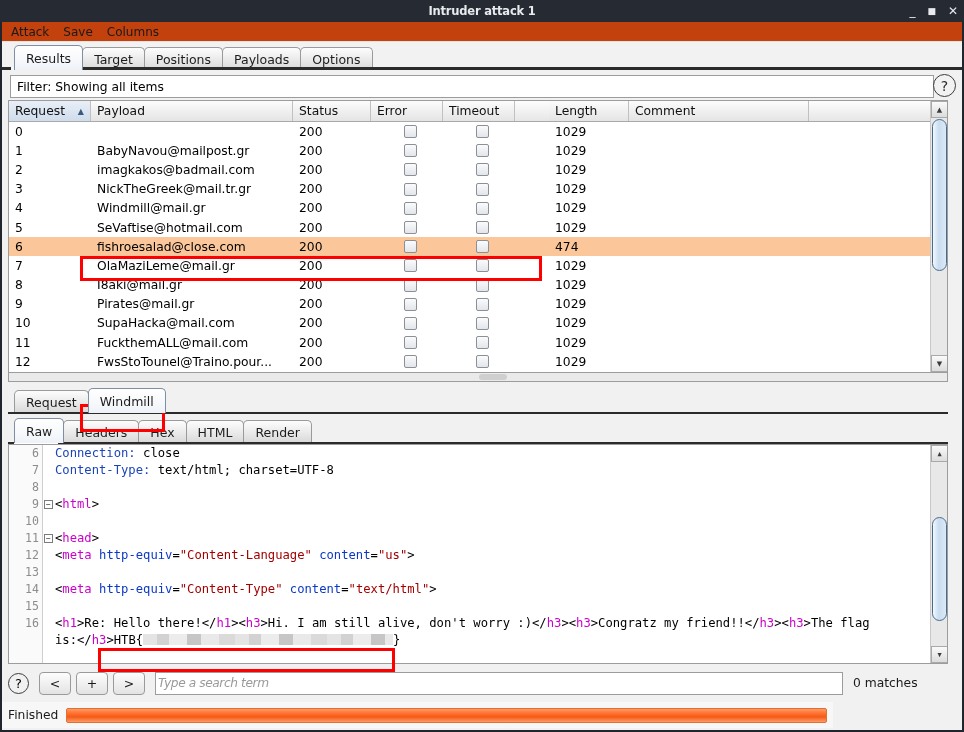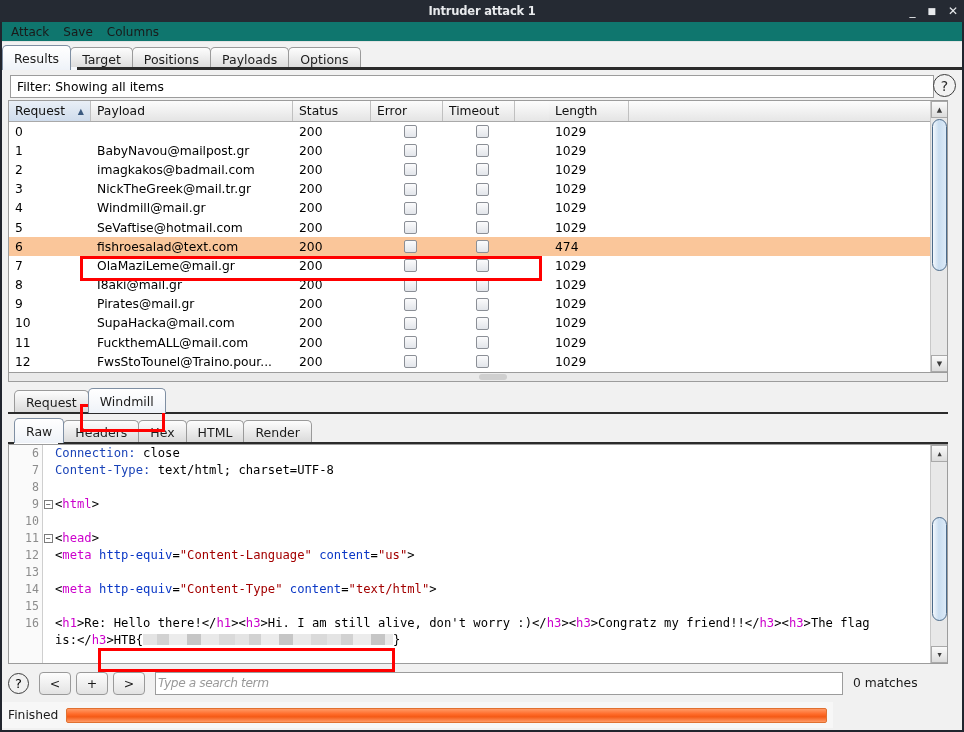--- a/index.html
+++ b/index.html
@@ -28,29 +28,29 @@
   
   .winbody {
     position: absolute; left: 0; top: 22px; width: 964px; height: 710px;
     background: #f1f1f1;
     border-left: 2px solid #21252e; border-right: 2px solid #21252e; border-bottom: 2px solid #21252e;
   }
 
   
   .menubar {
     position: absolute; left: 0; top: 0; width: 960px; height: 20px;
-    background: #0f766e; display: flex; align-items: center; padding-left: 7px; gap: 10px;
+    background: #c2410c; display: flex; align-items: center; padding-left: 7px; gap: 10px;
     border-bottom: 1px solid #e3e3e3;
   }
   .menuitem { font-size: 12px; color: #1a1a1a; padding: 1px 2px; cursor: default; }
 
   
   .tabstrip {
     position: absolute; left: 0; top: 20px; width: 960px; height: 28px;
-    background: #f2f2f2; display: flex; align-items: flex-end; padding-left: 0;
+    background: #f2f2f2; display: flex; align-items: flex-end; padding-left: 12px;
   }
   .tab {
     height: 23px; padding: 0 11px; display: flex; align-items: center;
     font-size: 12.5px; color: #1d1d1d;
     border: 1px solid #9a9a9a; border-bottom: none;
     border-radius: 5px 5px 0 0;
     background: linear-gradient(180deg,#fdfdfd 0%, #e9e9e9 55%, #d8d8d8 100%);
     margin-right: -1px; cursor: default; position: relative;
   }
   .tab.active {
@@ -262,20 +262,23 @@
           </div>
           <div class="th c-err">
             <span>Error</span>
           </div>
           <div class="th c-tmo">
             <span>Timeout</span>
           </div>
           <div class="th c-len">
             <span>Length</span>
           </div>
+          <div class="th c-com">
+            <span>Comment</span>
+          </div>
         </div>
       <div class="tbody" id="tbody">
           <div class="trow">
             <div class="td c-req">0</div>
             <div class="td c-pay"></div>
             <div class="td c-sta">200</div>
             <div class="td c-err cbxcell">
               <div class="cbx"></div>
             </div>
             <div class="td c-tmo cbxcell">
@@ -344,21 +347,21 @@
               <div class="cbx"></div>
             </div>
             <div class="td c-tmo cbxcell">
               <div class="cbx"></div>
             </div>
             <div class="td c-len">1029</div>
             <div class="td c-com"></div>
           </div>
           <div class="trow hl">
             <div class="td c-req">6</div>
-            <div class="td c-pay">fishroesalad@text.com</div>
+            <div class="td c-pay">fishroesalad@close.com</div>
             <div class="td c-sta">200</div>
             <div class="td c-err cbxcell">
               <div class="cbx"></div>
             </div>
             <div class="td c-tmo cbxcell">
               <div class="cbx"></div>
             </div>
             <div class="td c-len">474</div>
             <div class="td c-com"></div>
           </div>

